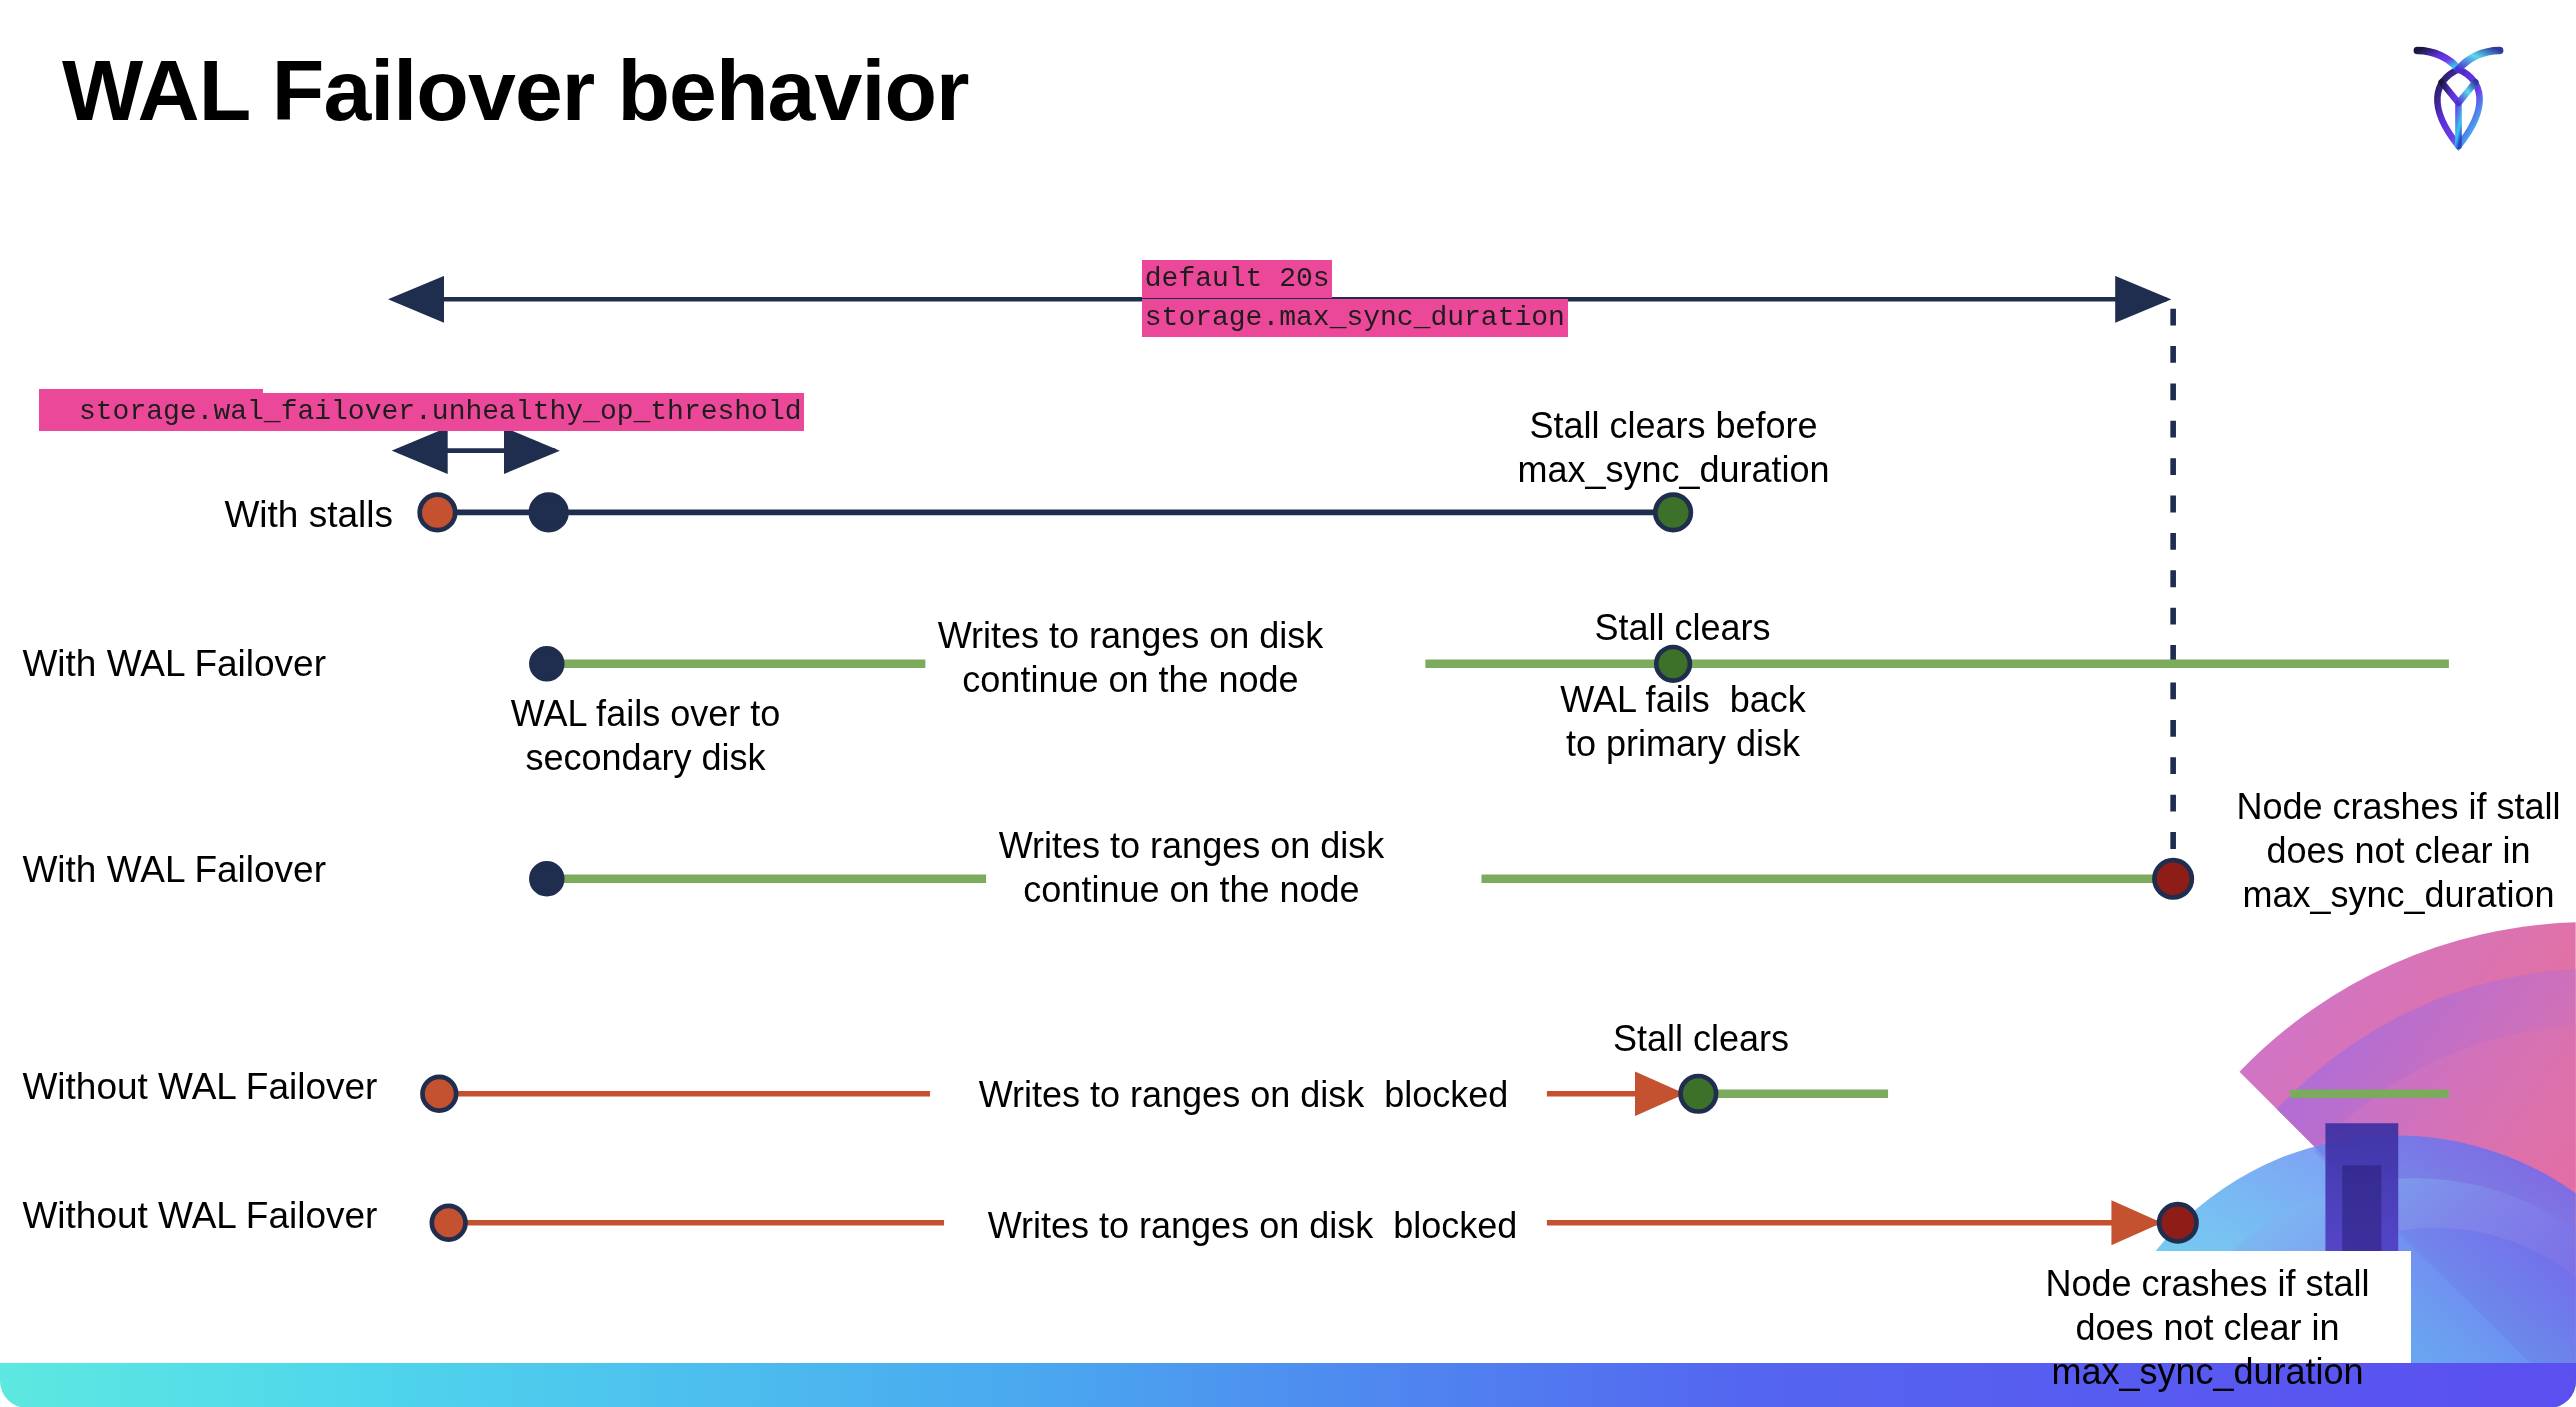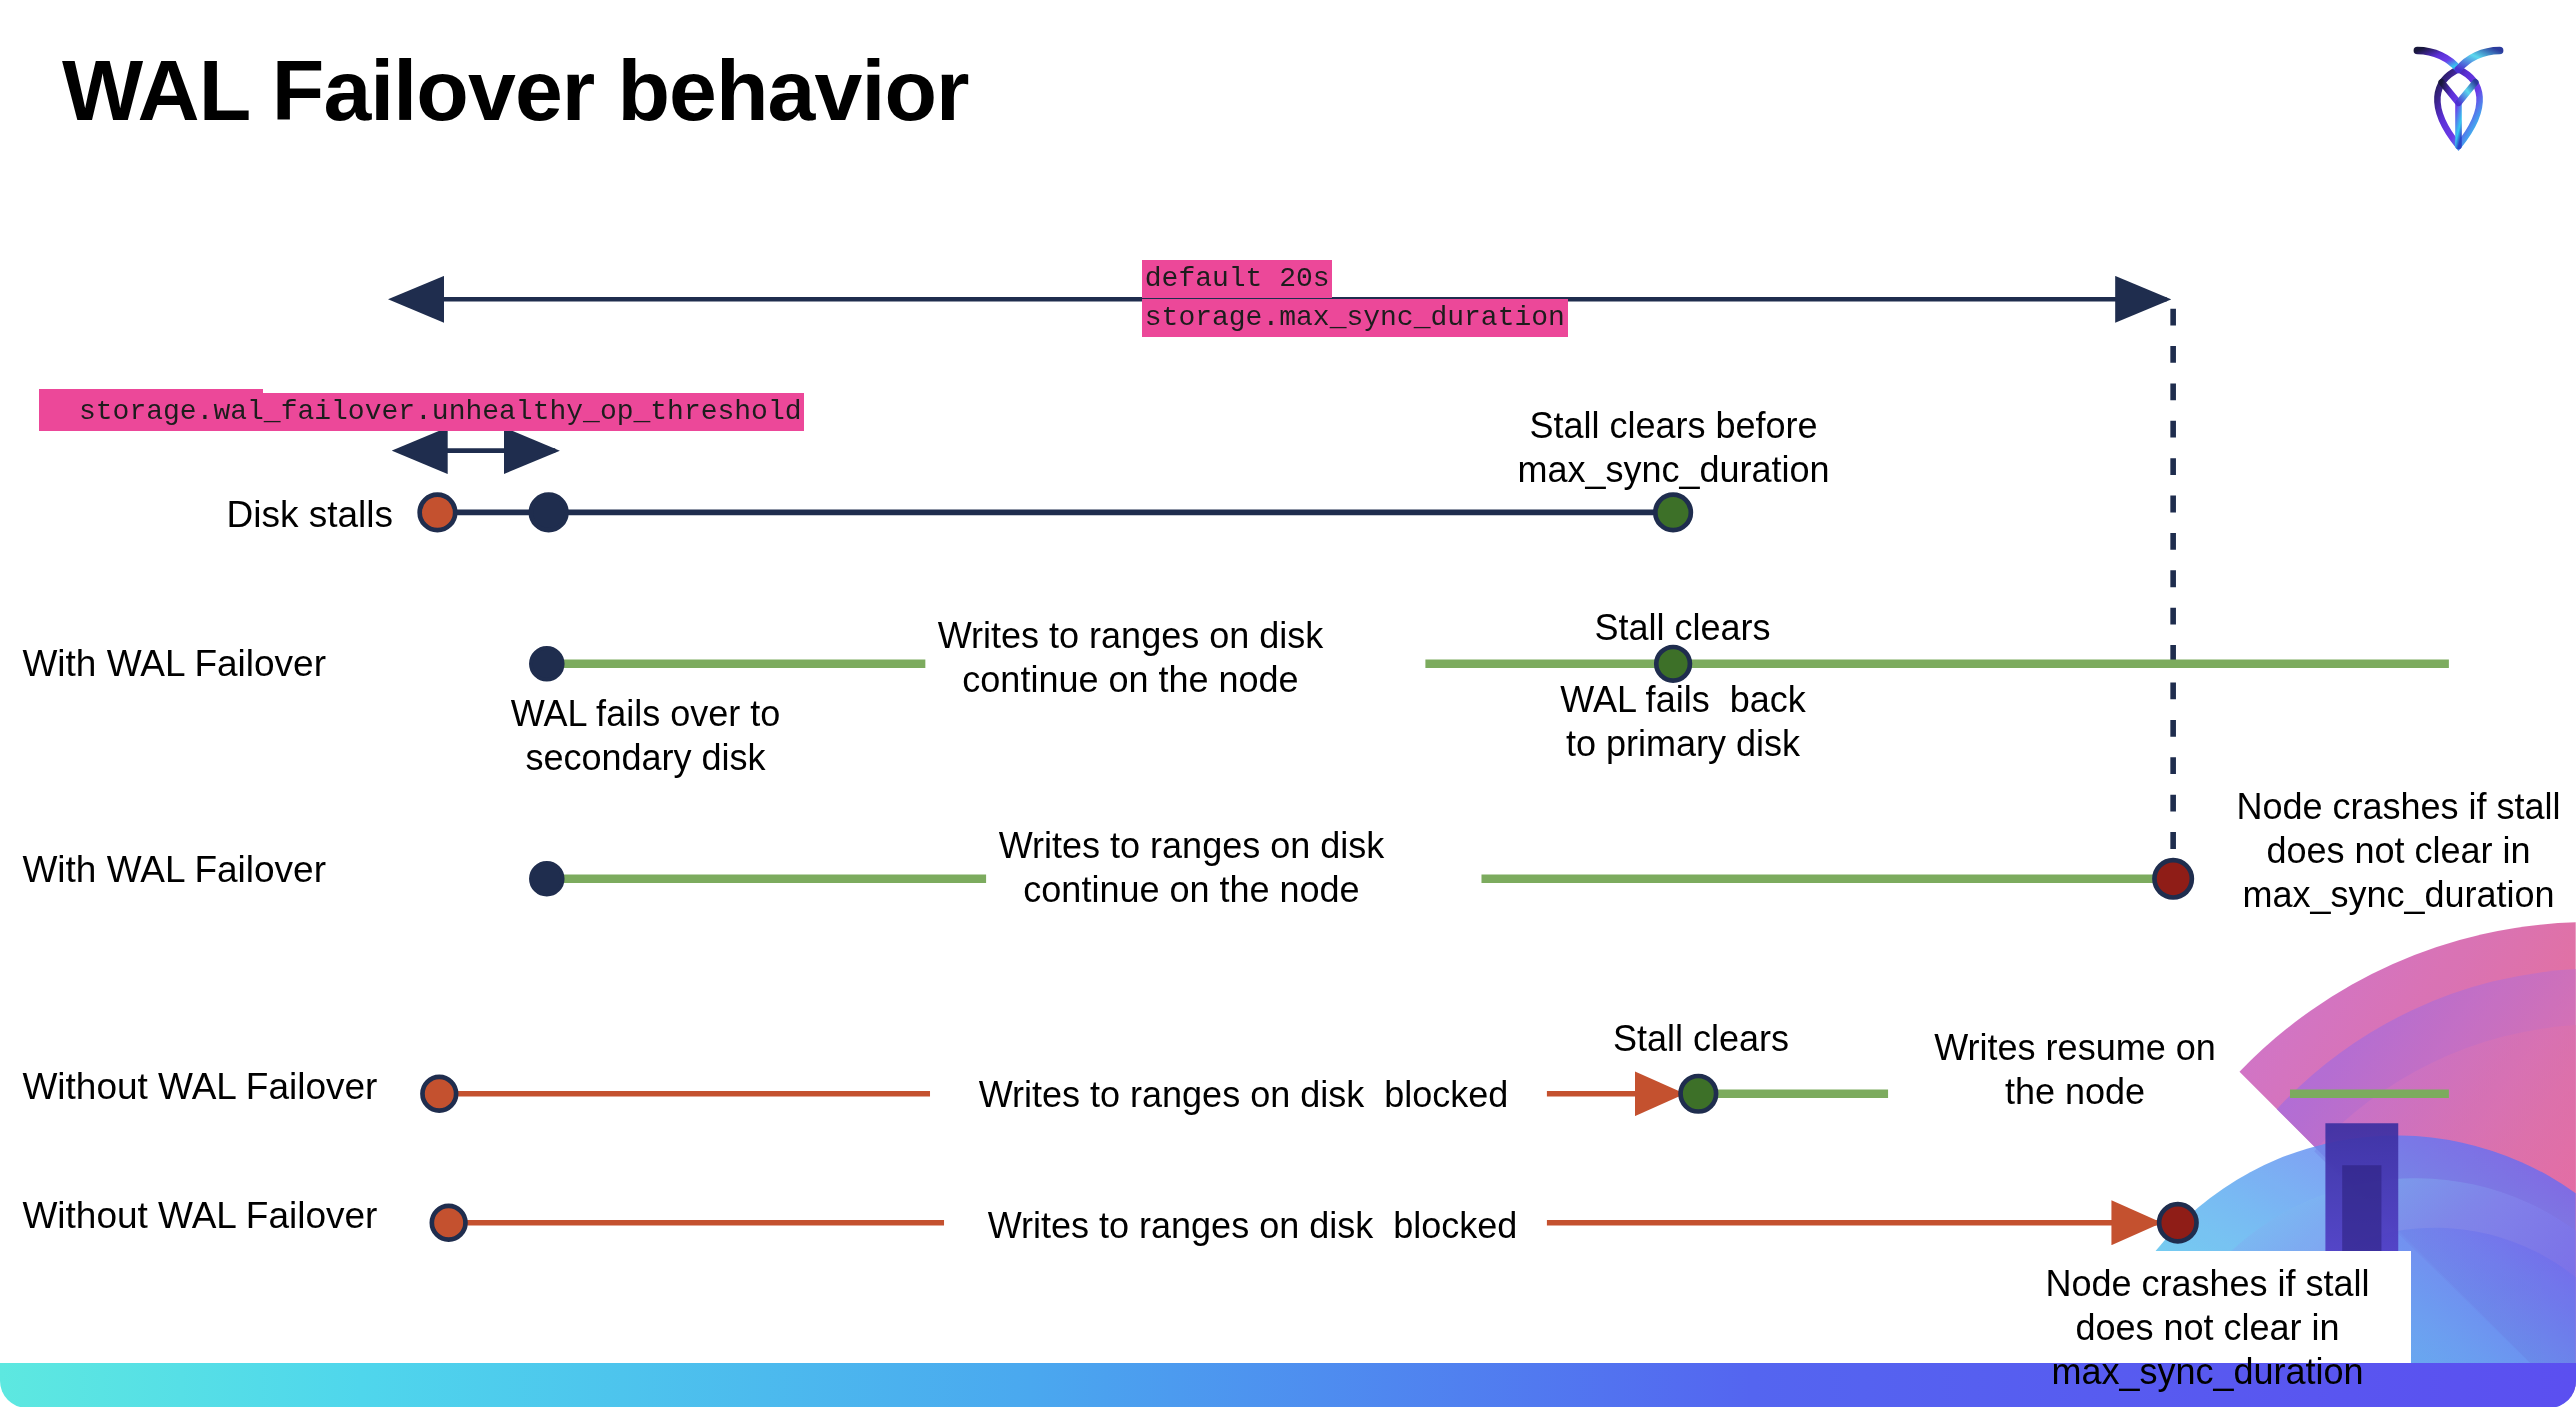--- a/index.html
+++ b/index.html
@@ -209,21 +209,21 @@
       <circle cx="2330" cy="1308" r="20" fill="#8f1d17" stroke="#1f2d4e" stroke-width="5"></circle>
     </g>
   </svg>
 
   <div class="chip" style="left:1142px;top:260px;">default 20s</div>
   <div class="chip" style="left:1142px;top:299px;">storage.max_sync_duration</div>
 
   <div class="chip" style="left:39px;top:353px;margin-top:36px;">default 100ms</div>
   <div class="chip" style="left:39px;top:393px;padding-left:40px;">storage.wal_failover.unhealthy_op_threshold</div>
 
-  <div class="rowlabel" style="left:0px;top:494px;width:393px;">Disk stalls</div>
+  <div class="rowlabel" style="left:0px;top:494px;width:393px;">With stalls</div>
   <div class="rowlabel" style="left:0px;top:643px;width:346px;text-align:left;padding-left:22.4px;">With WAL Failover</div>
   <div class="rowlabel" style="left:0px;top:849px;width:346px;text-align:left;padding-left:22.4px;">With WAL Failover</div>
   <div class="rowlabel" style="left:0px;top:1066px;width:402px;text-align:left;padding-left:22.4px;">Without WAL Failover</div>
   <div class="rowlabel" style="left:0px;top:1195px;width:402px;text-align:left;padding-left:22.4px;">Without WAL Failover</div>
 
   <div class="lbl ctr" style="left:1477px;top:404px;width:393px;">Stall clears before
 max_sync_duration</div>
 
   <div class="lbl ctr" style="left:897px;top:614px;width:467px;">Writes to ranges on disk
 continue on the node</div>
@@ -234,22 +234,20 @@
 to primary disk</div>
 
   <div class="lbl ctr" style="left:958px;top:824px;width:467px;">Writes to ranges on disk
 continue on the node</div>
   <div class="lbl rgt" style="left:2221px;top:785px;width:355px;">Node crashes if stall
 does not clear in
 max_sync_duration</div>
 
   <div class="lbl ctr" style="left:935px;top:1073px;width:617px;">Writes to ranges on disk  blocked</div>
   <div class="lbl ctr" style="left:1542px;top:1017px;width:318px;">Stall clears</div>
-  <div class="lbl ctr" style="left:1888px;top:1026px;width:374px;">Writes resume on
-the node</div>
 
   <div class="lbl ctr" style="left:944px;top:1204px;width:617px;">Writes to ranges on disk  blocked</div>
   <div class="lbl rgt" style="left:2011px;top:1262px;width:393px;z-index:5;">Node crashes if stall
 does not clear in
 max_sync_duration</div>
 
 </div>
 
 
 </body></html>

